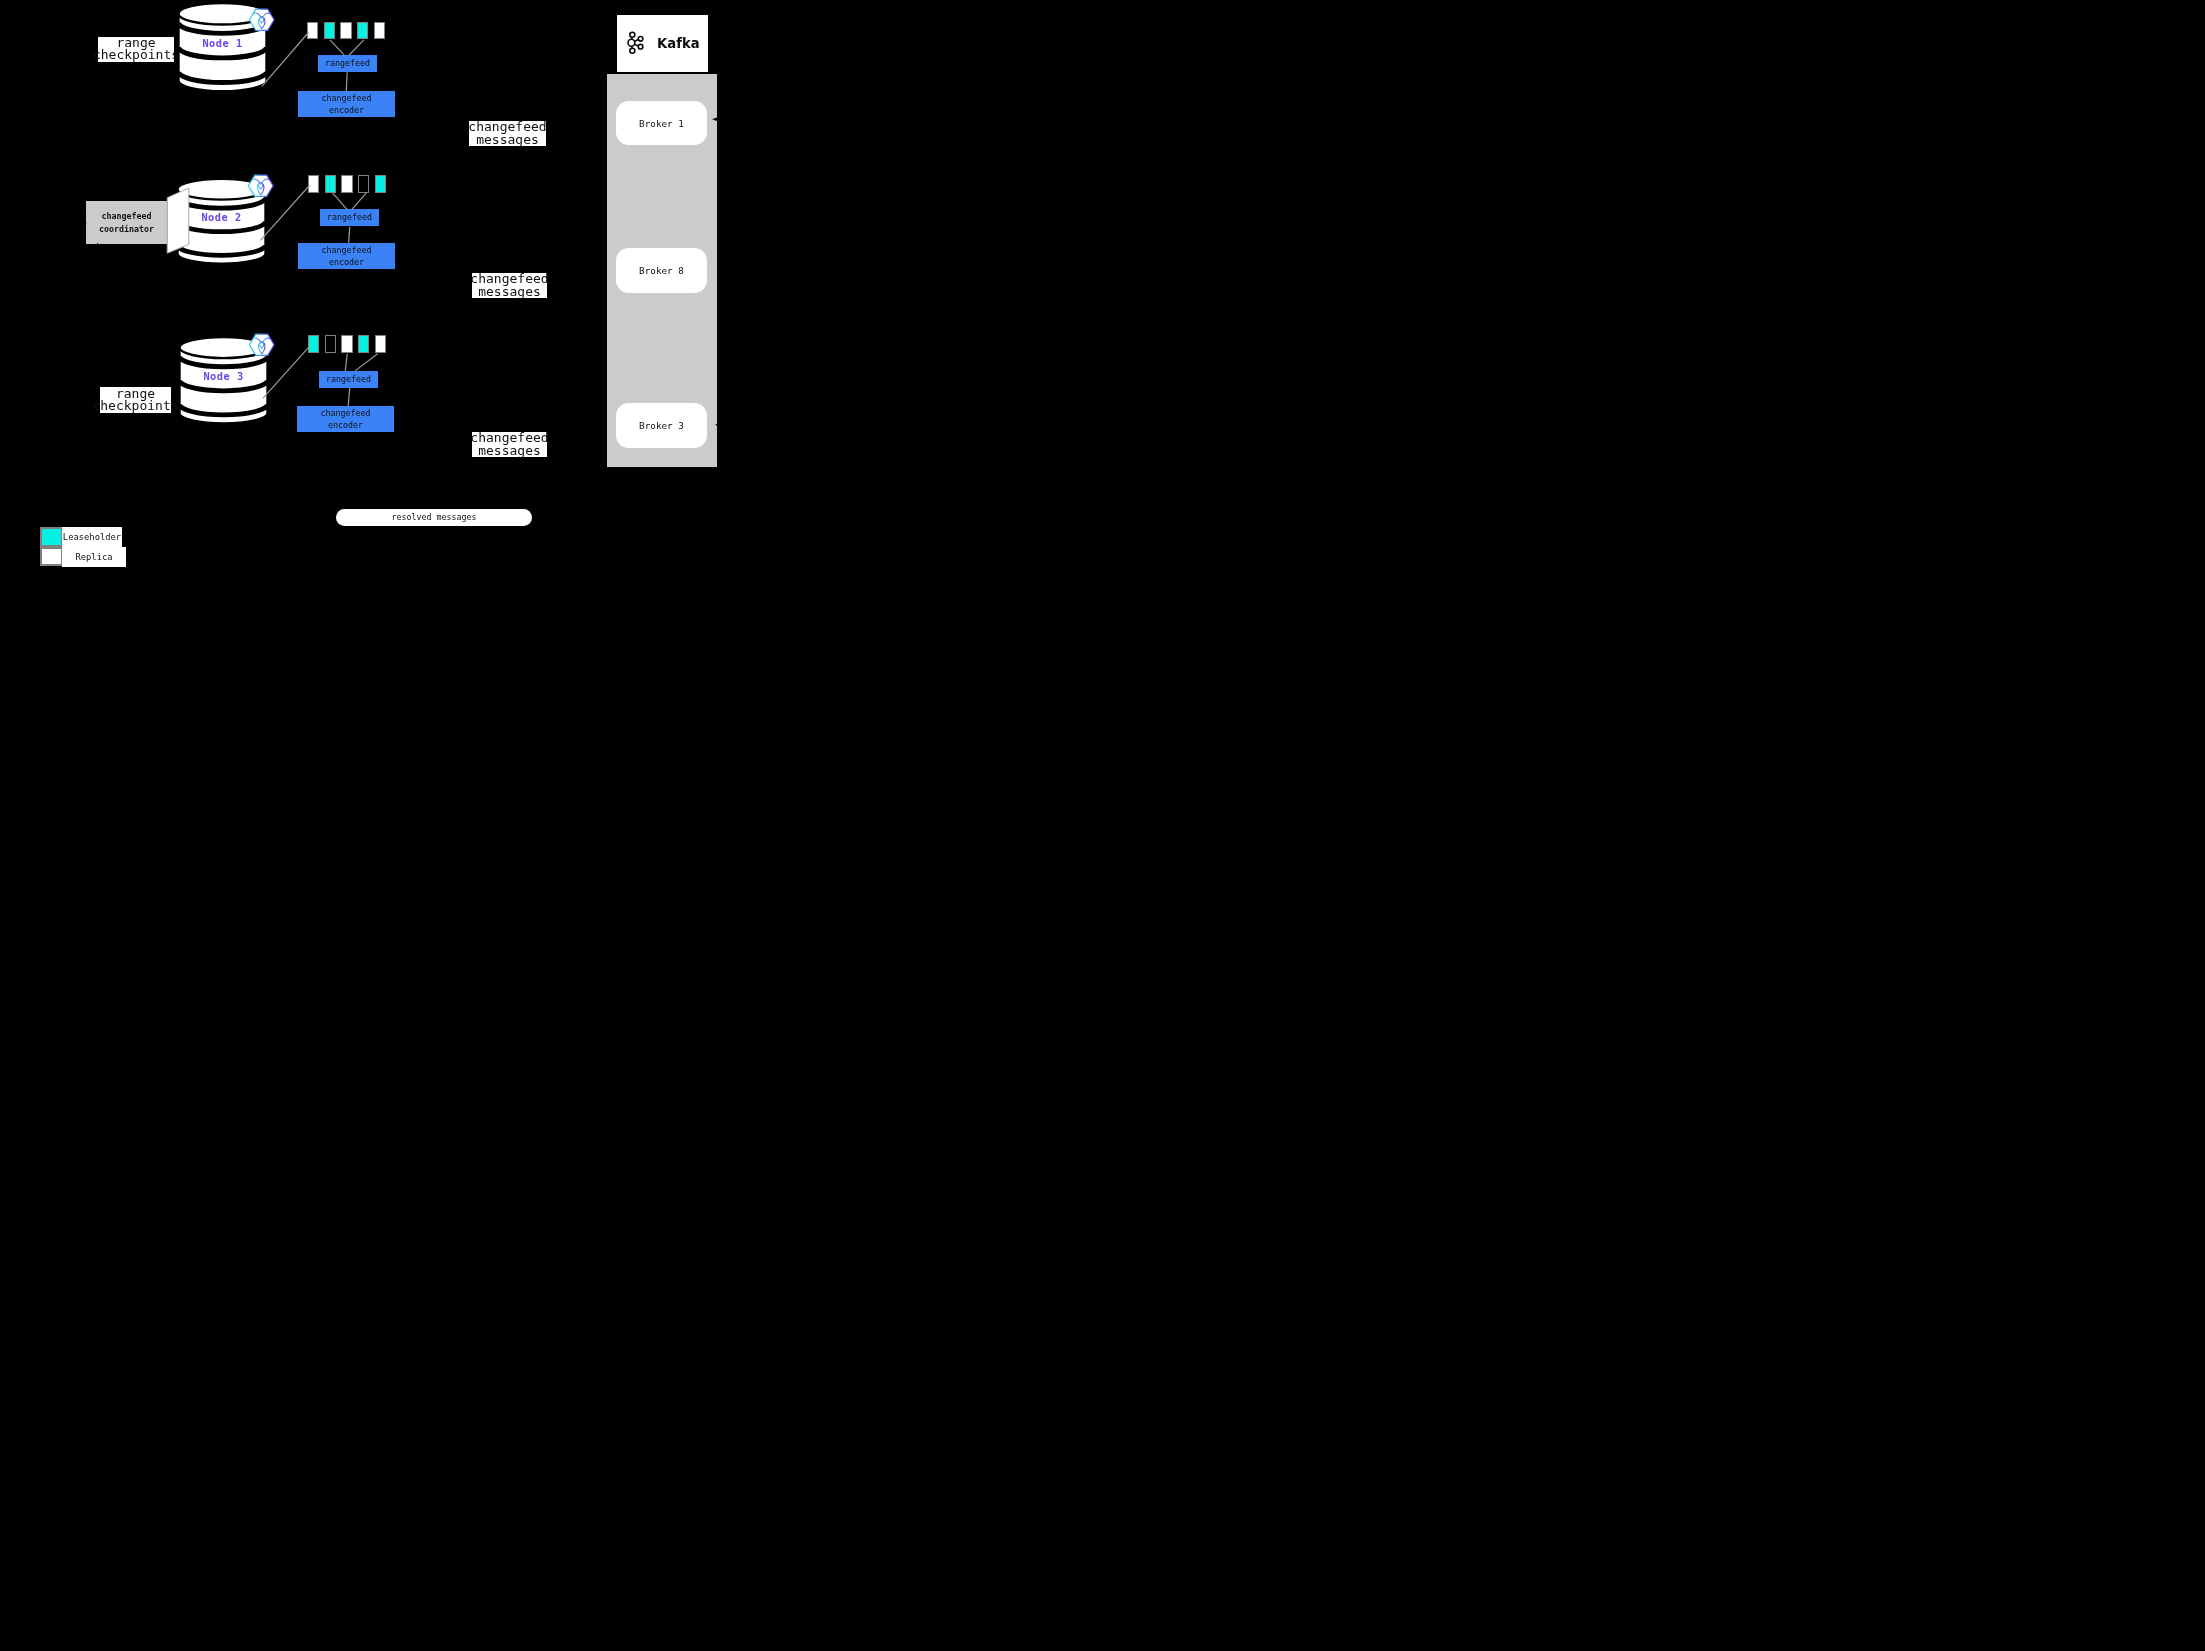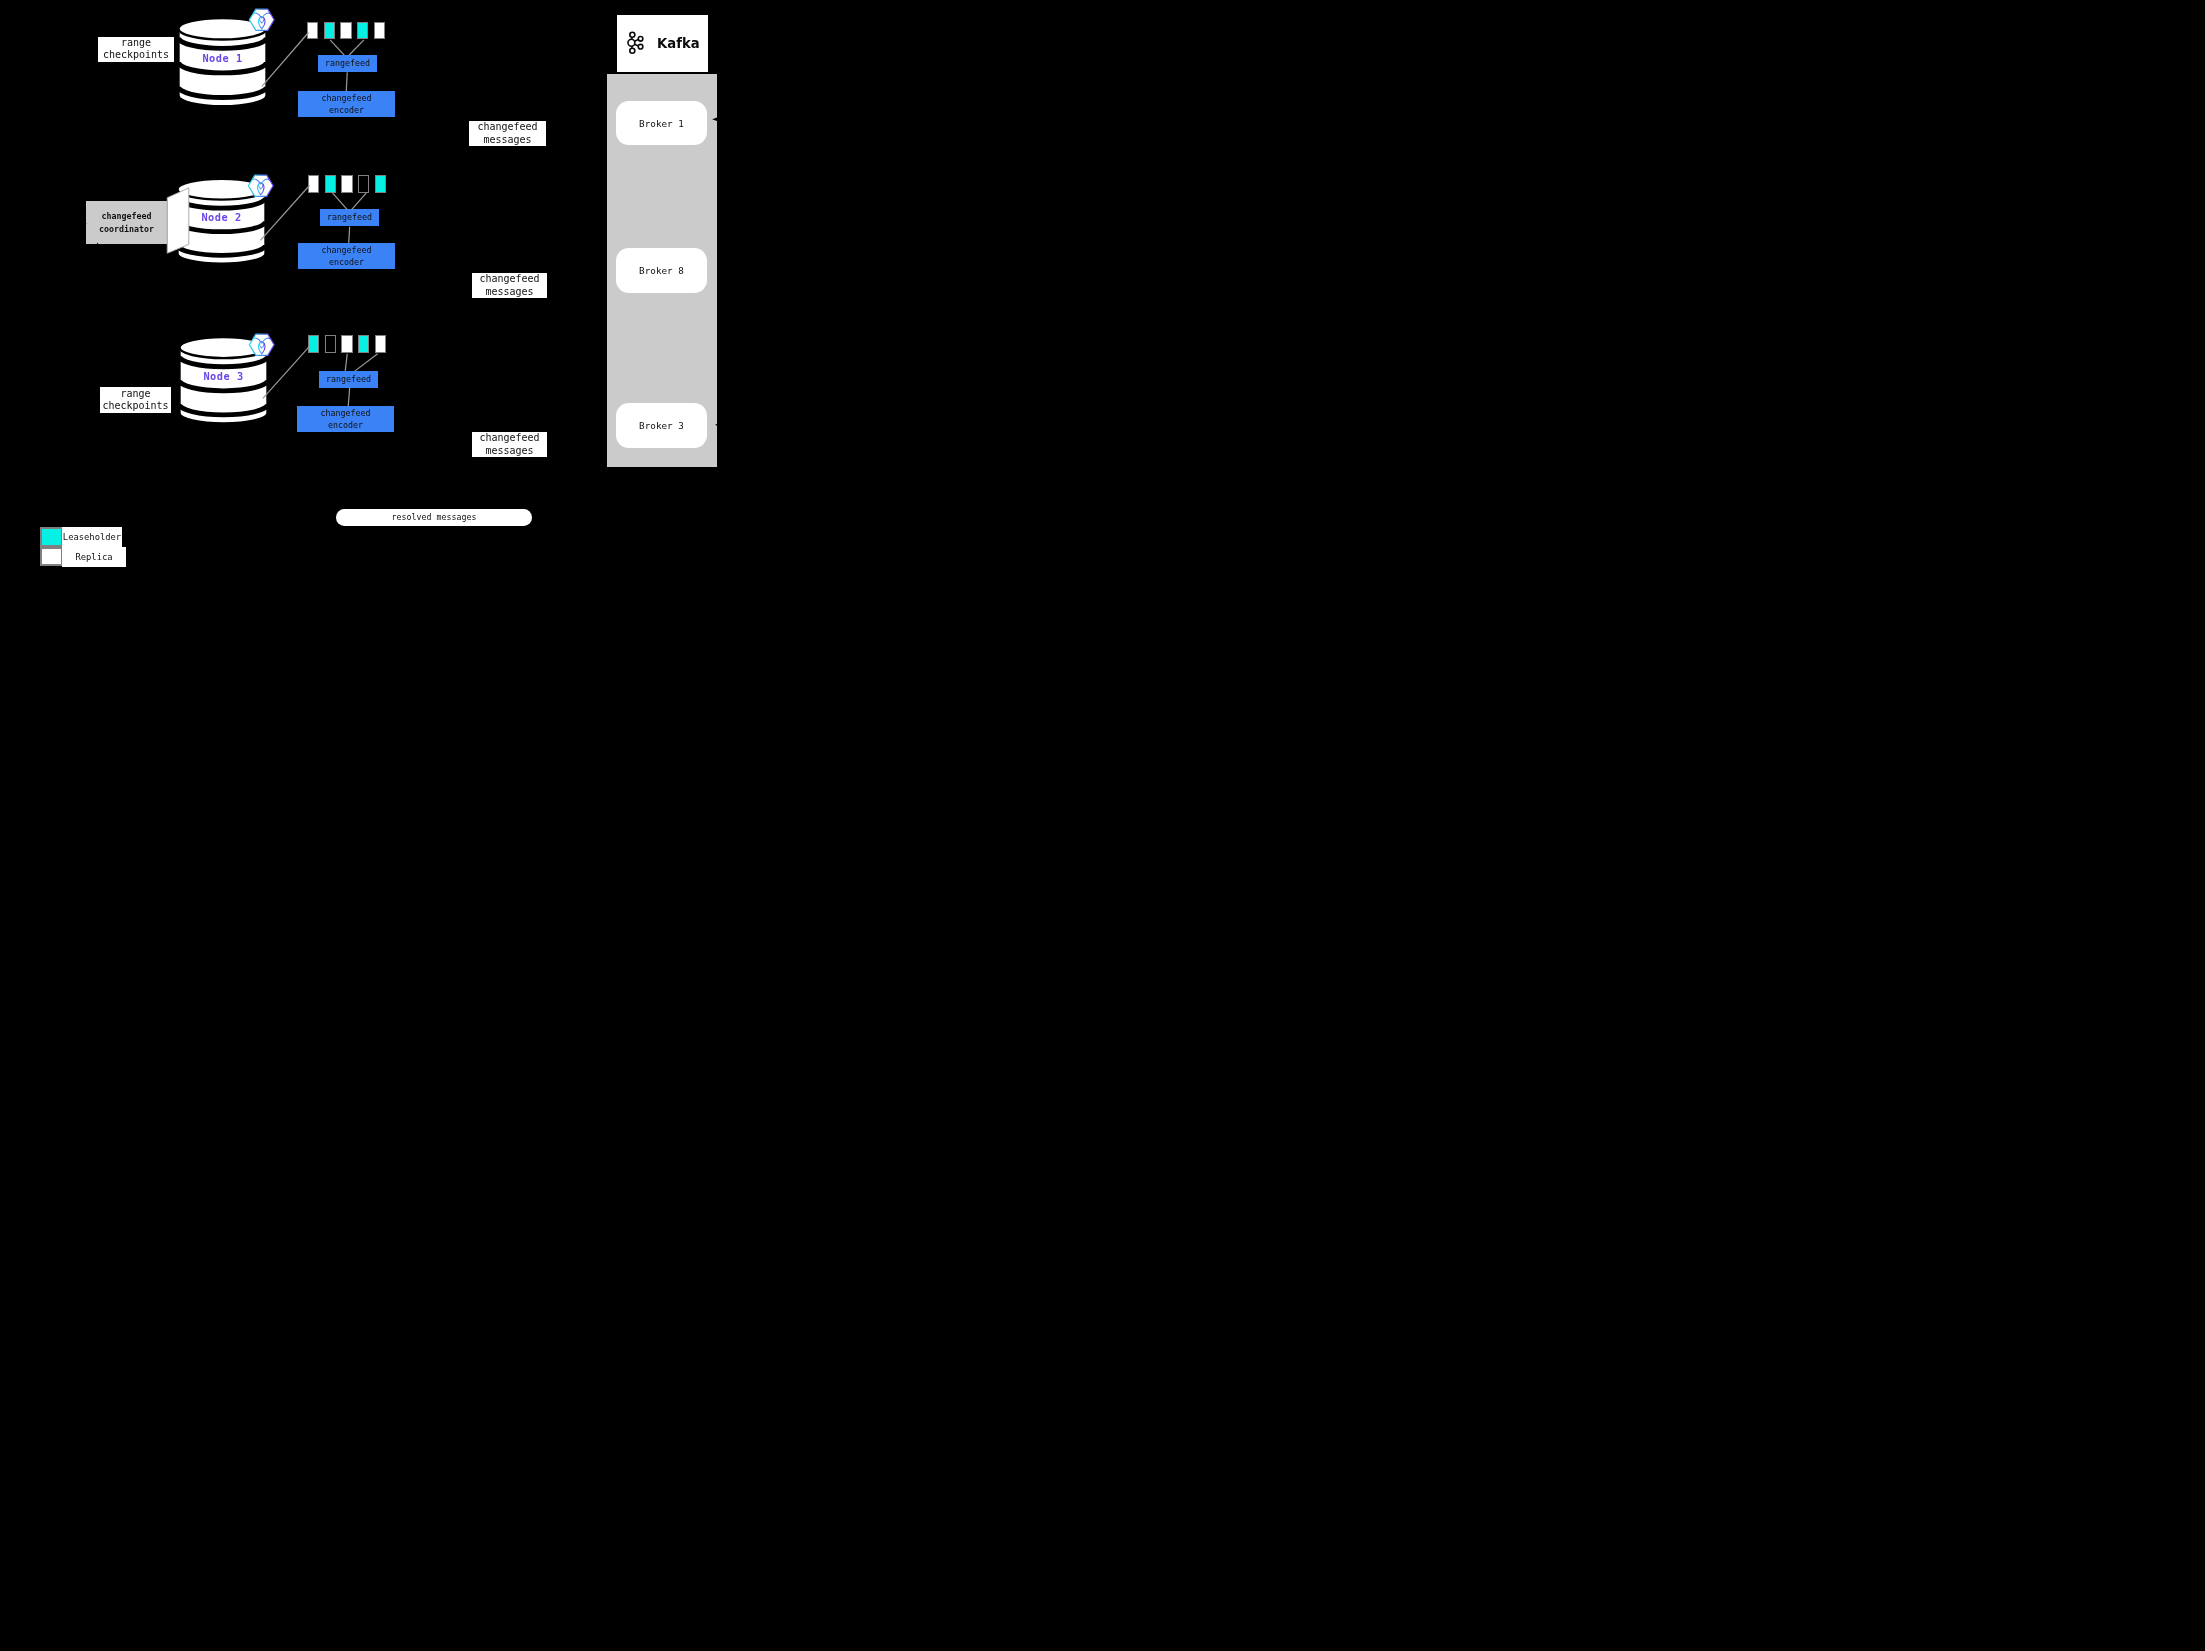--- a/index.html
+++ b/index.html
@@ -2,21 +2,21 @@
 <html style="font-size:7.8px"><head>
 <meta charset="utf-8">
 <style>
   html,body{margin:0;padding:0;background:#000;}
   #canvas{position:relative;width:769px;height:576px;background:#000;overflow:hidden;
           font-family:"DejaVu Sans Mono","Liberation Mono",monospace;color:#111;}
   .abs{position:absolute;}
   .box-gray{background:#3b82f6;display:flex;align-items:center;justify-content:center;
             text-align:center;font-size:8.3px;line-height:12.3px;color:#111;}
   .box-white{background:#ffffff;display:flex;align-items:center;justify-content:center;
-             text-align:center;font-size:10px;line-height:12.3px;color:#111;}
+             text-align:center;font-size:13px;line-height:12.3px;color:#111;}
   .two-line{flex-direction:column;}
   .cyl-wrap{position:absolute;}
   .cyl-wrap svg{position:absolute;left:0;top:0;}
   .node-label{position:absolute;left:0;top:34%;width:100%;text-align:center;
               font-weight:bold;font-size:10.3px;color:#6a46e8;letter-spacing:0.5px;}
   .hex-badge{position:absolute;width:27.5px;height:27.5px;}
   .squares{position:absolute;display:flex;gap:5.4px;}
   .sq{width:11.3px;height:17.6px;border:1.5px solid #808080;box-sizing:border-box;}
   .sq-leaseholder{background:#06f0e4;}
   .sq-replica{background:#ffffff;}
@@ -45,21 +45,21 @@
 
   <svg width="0" height="0" style="position:absolute">
     <defs>
       <linearGradient id="crl" x1="0" y1="0" x2="1" y2="0">
         <stop offset="0" stop-color="#29d8ec"></stop>
           <stop offset="1" stop-color="#6b3df0"></stop>
       </linearGradient>
     </defs>
   </svg>
 
-  <div class="cyl-wrap" style="left:177px;top:17px;width:91px;height:102px;">
+  <div class="cyl-wrap" style="left:177px;top:2px;width:91px;height:102px;">
     <svg width="91" height="102" viewBox="0 0 186 208" preserveAspectRatio="none">
       <path d="M3 24 A90 22 0 0 1 183 24 L183 160 A90 22 0 0 1 3 160 Z" fill="#fff" stroke="#000" stroke-width="5"></path>
       <ellipse cx="93" cy="24" rx="90" ry="22" fill="#fff" stroke="#000" stroke-width="5"></ellipse>
       <path d="M3 42 A90 22 0 0 0 183 42" fill="none" stroke="#000" stroke-width="10"></path>
       <path d="M3 92 A90 22 0 0 0 183 92" fill="none" stroke="#000" stroke-width="10"></path>
       <path d="M3 142 A90 22 0 0 0 183 142" fill="none" stroke="#000" stroke-width="10"></path>
     </svg>
     <div class="node-label">Node 1</div>
   </div>
   <div class="hex-badge" style="left:248px;top:6.4px;">

